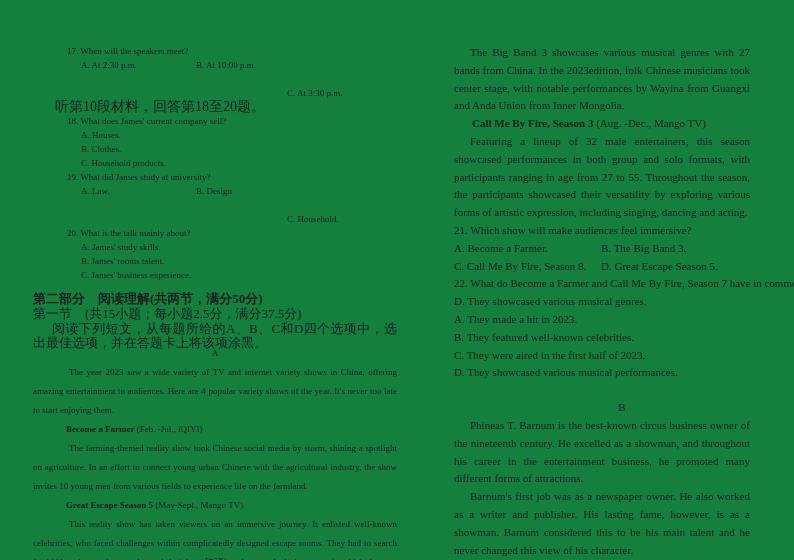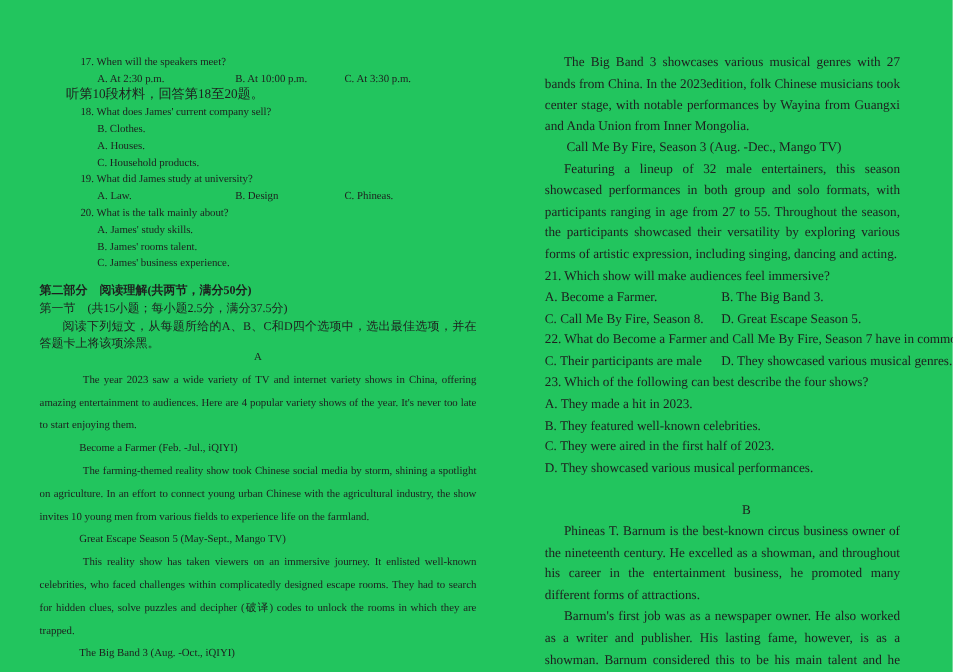--- a/index.html
+++ b/index.html
@@ -2,46 +2,46 @@
 <html><head>
 <meta charset="utf-8">
 <style>
   html, body { margin: 0; padding: 0; background: #ffffff; }
   body {
     width: 794px; height: 560px;
     font-family: "Liberation Serif", "DejaVu Serif", serif;
     color: #1e1e1e;
     -webkit-font-smoothing: antialiased;
   }
-  .page { position: relative; width: 794px; height: 560px; overflow: hidden; background: #22c55e; }
+  .page { position: relative; width: 794px; height: 560px; overflow: hidden; background: #15803d; }
   .col { position: absolute; top: 44px; }
   .col-left  { left: 33px; width: 364px; }
   .col-right { left: 454px; width: 296px; font-size: 11px; line-height: 17.8px; }
 
   
   .listening { font-size: 9px; line-height: 14px; }
   .q-line   { padding-left: 34px; white-space: nowrap; }
   .opt-row  { padding-left: 48px; display: flex; }
   .opt-row .o1 { width: 115px; flex: none; }
   .opt-row .o2 { width: 91px;  flex: none; }
-  .opt-row .o3 { flex: 1; }
+  .opt-row .o3 { flex: 1; margin-top: 28px; }
   .opt-stack { padding-left: 48px; }
-  .listen-note { padding-left: 22px; font-size: 11px; }
+  .listen-note { padding-left: 22px; font-size: 14px; }
 
   
-  .sec { font-size: 10px; line-height: 14.8px; margin-top: 10px; }
+  .sec { font-size: 13px; line-height: 14.8px; margin-top: 10px; }
   .hdr-bold { font-weight: bold; }
   .directions { text-indent: 19px; text-align: justify; }
 
   
   .passage { font-size: 9px; line-height: 19px; margin-top: -7px; }
   .p-label { text-align: center; }
   .para { margin: 0; text-indent: 36px; text-align: justify; }
   .show-t { padding-left: 33px; }
-  .b { font-weight: normal; }
+  .b { font-weight: bold; }
 
   
   .para-r { margin: 0; text-indent: 16px; text-align: justify; }
   .show-t-r { padding-left: 18px; }
   .q-r { white-space: nowrap; }
   .opt-grid { display: grid; grid-template-columns: 147px 1fr; }
   .opt-line { white-space: nowrap; }
   .p-label-b { text-align: center; transform: translateX(20px); margin-top: 17px; }
 </style>
 </head>
@@ -53,28 +53,28 @@
 
     <div class="listening">
       <div class="q-line">17. When will the speakers meet?</div>
       <div class="opt-row">
         <span class="o1">A. At 2:30 p.m.</span>
         <span class="o2">B. At 10:00 p.m.</span>
         <span class="o3">C. At 3:30 p.m.</span>
       </div>
       <div class="listen-note">听第10段材料，回答第18至20题。</div>
       <div class="q-line">18. What does James' current company sell?</div>
+      <div class="opt-stack">A. Houses.</div>
       <div class="opt-stack">B. Clothes.</div>
-      <div class="opt-stack">A. Houses.</div>
       <div class="opt-stack">C. Household products.</div>
       <div class="q-line">19. What did James study at university?</div>
       <div class="opt-row">
         <span class="o1">A. Law.</span>
         <span class="o2">B. Design</span>
-        <span class="o3">C. Phineas.</span>
+        <span class="o3">C. Household.</span>
       </div>
       <div class="q-line">20. What is the talk mainly about?</div>
       <div class="opt-stack">A. James' study skills.</div>
       <div class="opt-stack">B. James' rooms talent.</div>
       <div class="opt-stack">C. James' business experience.</div>
     </div>
 
     <div class="sec">
       <div class="hdr-bold">第二部分　阅读理解(共两节，满分50分)</div>
       <div>第一节　(共15小题；每小题2.5分，满分37.5分)</div>
@@ -106,25 +106,23 @@
     </div>
     <div class="opt-grid">
       <span class="opt-line">C. Call Me By Fire, Season 8.</span>
       <span class="opt-line">D. Great Escape Season 5.</span>
     </div>
 
     <div class="q-r">22. What do Become a Farmer and Call Me By Fire, Season 7 have in common?</div>
     <div class="opt-grid">
     </div>
     <div class="opt-grid">
-      <span class="opt-line">C. Their participants are male</span>
       <span class="opt-line">D. They showcased various musical genres.</span>
     </div>
 
-    <div class="q-r">23. Which of the following can best describe the four shows?</div>
     <div class="opt-line">A. They made a hit in 2023.</div>
     <div class="opt-line">B. They featured well-known celebrities.</div>
     <div class="opt-line">C. They were aired in the first half of 2023.</div>
     <div class="opt-line">D. They showcased various musical performances.</div>
 
     <div class="p-label-b">B</div>
     <p class="para-r">Phineas T. Barnum is the best-known circus business owner of the nineteenth century. He excelled as a showman, and throughout his career in the entertainment business, he promoted many different forms of attractions.</p>
     <p class="para-r">Barnum's first job was as a newspaper owner. He also worked as a writer and publisher. His lasting fame, however, is as a showman. Barnum considered this to be his main talent and he never changed this view of his character.</p>
 
   </div>

